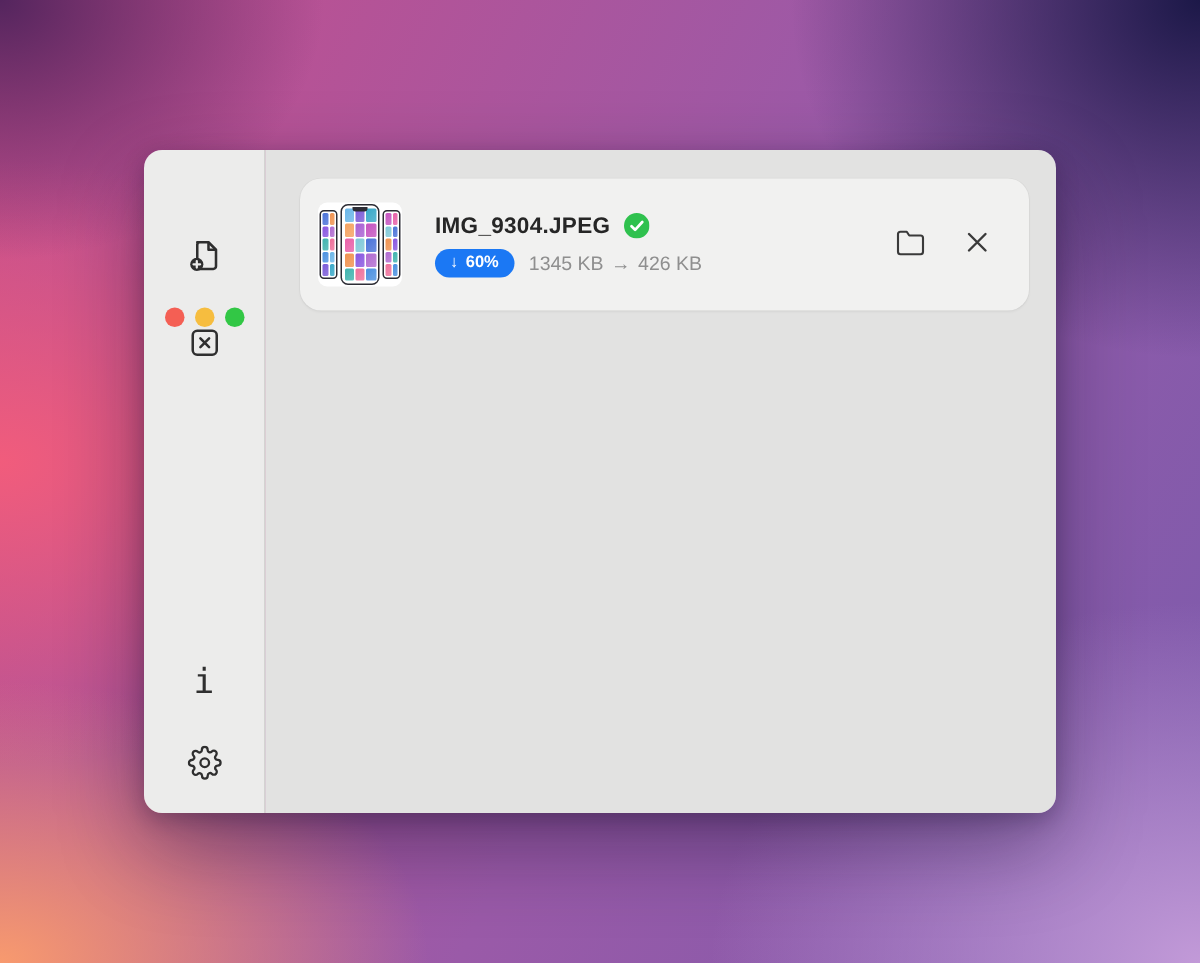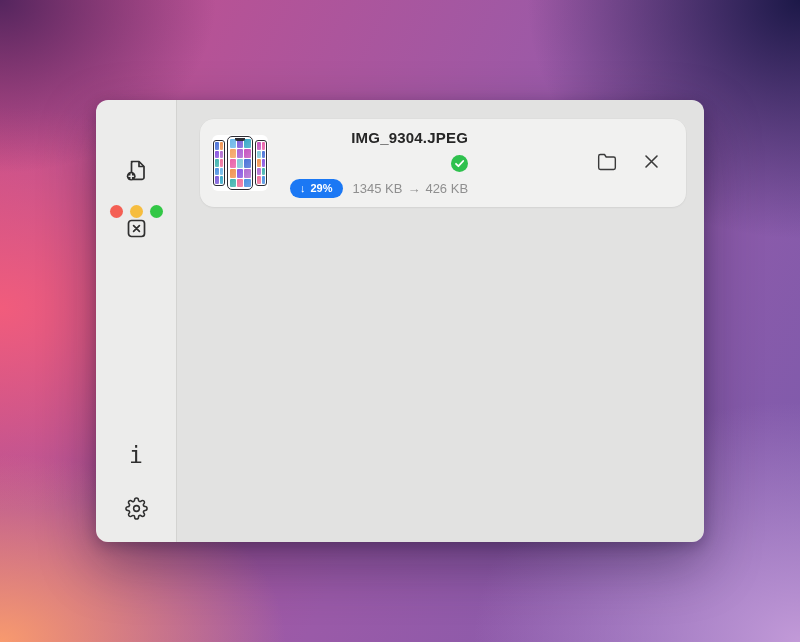--- a/index.html
+++ b/index.html
@@ -68,21 +68,21 @@
   .phone.center:before {
     content: ""; position: absolute; top: 1px; left: 50%; transform: translateX(-50%);
     width: 10px; height: 3px; background: #2c2c34; border-radius: 0 0 2px 2px; z-index: 2;
   }
   .phone-screen { flex: 1; display: grid; gap: 1px; background: #fff; }
   .phone-screen.cols2 { grid-template-columns: repeat(2, 1fr); grid-template-rows: repeat(5, 1fr); }
   .phone-screen.cols3 { grid-template-columns: repeat(3, 1fr); grid-template-rows: repeat(5, 1fr); }
   .phone-screen div { border-radius: 1px; }
 
   .meta { margin-left: 22px; display: flex; flex-direction: column; gap: 7px; }
-  .row1 { display: flex; align-items: flex-end; gap: 9px; flex-direction: column; }
+  .row1 { display: flex; align-items: flex-start; gap: 9px; }
   .filename { font-size: 15px; font-weight: 700; color: #262626; letter-spacing: .2px; }
   .check { width: 17px; height: 17px; display: block; }
 
   .row2 { display: flex; align-items: center; gap: 10px; }
   .badge {
     background: #1b78f4; color: #fff; border-radius: 10px; height: 19px;
     display: inline-flex; align-items: center; gap: 5px; padding: 0 10px;
     font-size: 11px; font-weight: 700; cursor: default;
   }
   .badge .arrow { font-size: 11px; font-weight: 700; }
@@ -199,21 +199,21 @@
         <div class="row1">
           <span class="filename">IMG_9304.JPEG</span>
           <svg class="check" viewBox="0 0 17 17">
             <circle cx="8.5" cy="8.5" r="8.5" fill="#2fc14e"></circle>
             <path d="M5 8.8 l2.4 2.4 L12.2 6" stroke="#fff" stroke-width="1.8" fill="none" stroke-linecap="round" stroke-linejoin="round"></path>
           </svg>
         </div>
         <div class="row2">
           <span class="badge">
             <span class="arrow">↓</span>
-            <span>29%</span>
+            <span>60%</span>
           </span>
           <span class="sizes">
             <span>1345 KB</span>
             <span>→</span>
             <span>426 KB</span>
           </span>
         </div>
       </div>
 
       <div class="spacer"></div>

